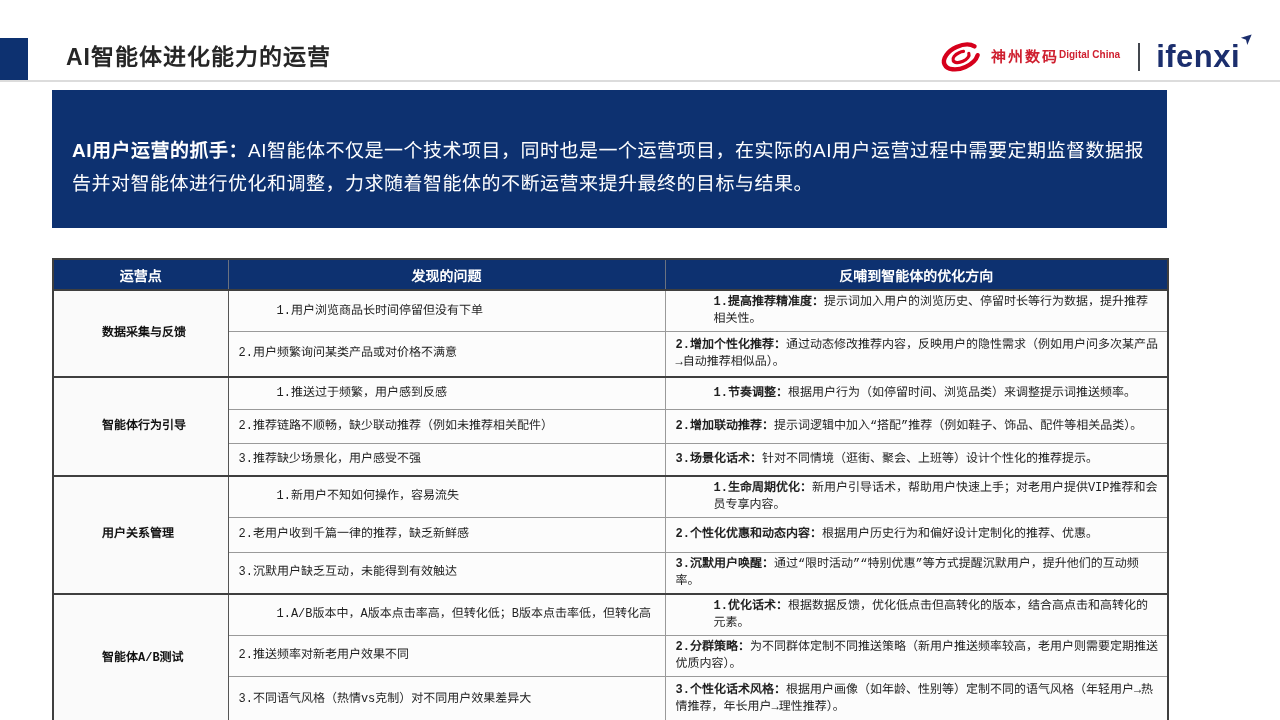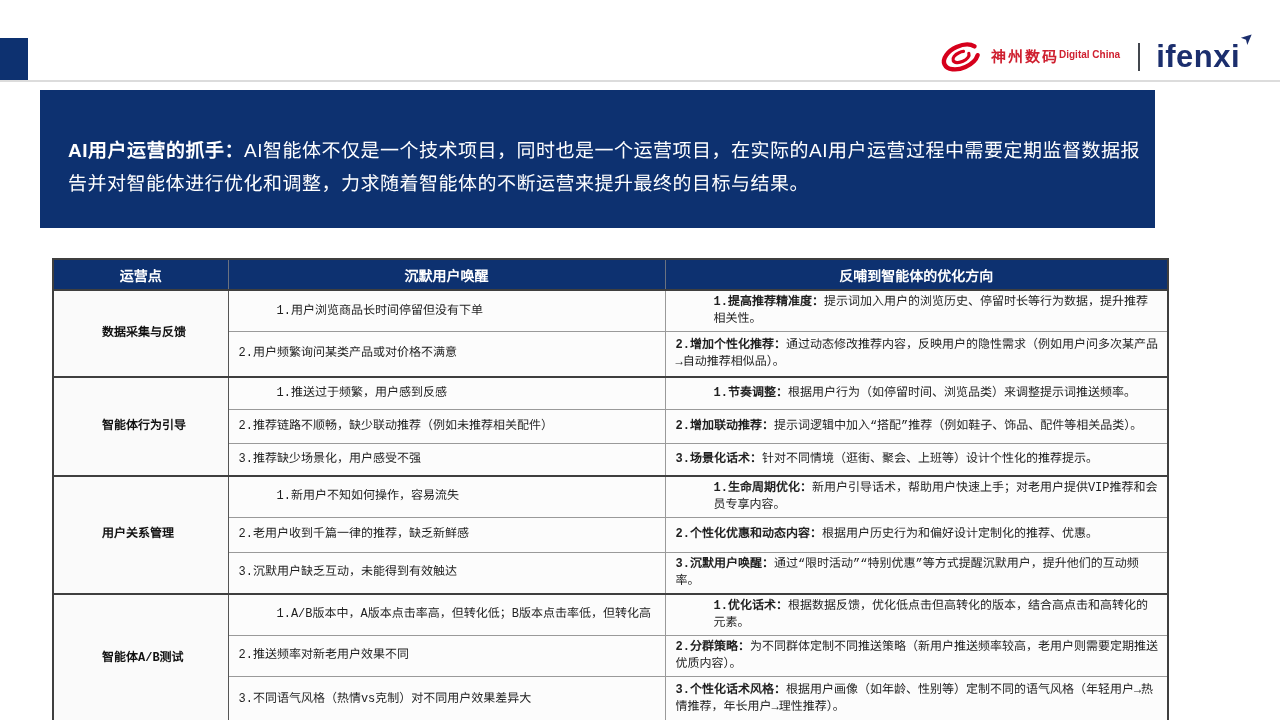--- a/index.html
+++ b/index.html
@@ -20,22 +20,22 @@
   .dc-swirl{width:46px;height:38px;flex:0 0 auto;}
   .dc-text{margin-left:7px;display:flex;flex-direction:row;line-height:1.1;}
   .dc-cn{font-size:15px;font-weight:700;color:#cf2030;letter-spacing:2px;}
   .dc-en{font-size:10px;font-weight:700;color:#cf2030;}
   .brand-divider{width:2px;height:28px;background:#43474e;margin:0 16px 0 18px;}
   .ifenxi{position:relative;font-size:31px;font-weight:700;color:#1b2e6d;letter-spacing:.5px;padding-right:10px;}
   .ifenxi-arrow{position:absolute;top:-10px;right:-4px;font-size:15px;color:#1b2e6d;
     display:inline-block;transform:rotate(-42deg);}
 
   
-  .banner{position:absolute;left:40px;top:90px;width:1115px;height:138px;background:#0d3170;
-    box-sizing:border-box;padding:44px 14px 0 28px;}
+  .banner{position:absolute;left:52px;top:90px;width:1115px;height:138px;background:#0d3170;
+    box-sizing:border-box;padding:44px 14px 0 20px;}
   .banner p{margin:0;color:#ffffff;font-size:19px;line-height:33px;letter-spacing:.5px;}
   .banner .lead{font-weight:700;}
 
   
   .ops-table{position:absolute;left:52px;top:258px;width:1115px;border-collapse:collapse;table-layout:fixed;}
   .ops-table th{
     background:#0d3170;color:#ffffff;font-size:14px;font-weight:700;height:29px;
     text-align:center;border:1px solid #6b7280;padding:0;
   }
   .ops-table td{
@@ -48,20 +48,21 @@
   .ops-table td.opt-cell .opt-lead{font-weight:700;}
   .h33{height:33px}.h45{height:45px}.h34{height:34px}.h32{height:32px}
   .h37{height:37px}.h35{height:35px}.h39{height:39px}.h47{height:47px}
 </style>
 </head>
 <body>
 
 <div class="slide">
 
   <div class="accent-square"></div>
+  <div class="page-title">AI智能体进化能力的运营</div>
 
   <div class="brand">
     <svg class="dc-swirl" viewBox="0 0 48 40">
       <g fill="none" stroke="#d6001c" stroke-linecap="round" transform="rotate(-24 24 20)">
         <ellipse cx="24" cy="20" rx="19" ry="11.5" stroke-width="4.6" stroke-dasharray="86 18" stroke-dashoffset="-6"></ellipse>
         <ellipse cx="24" cy="20" rx="9" ry="5" stroke-width="3.4" stroke-dasharray="38 8"></ellipse>
       </g>
     </svg>
     <div class="dc-text">
       <span class="dc-cn">神州数码</span>
@@ -82,21 +83,21 @@
 
   <table class="ops-table">
     <colgroup>
       <col style="width:175px">
         <col style="width:437px">
         <col style="width:503px">
     </colgroup>
     <thead>
       <tr>
         <th>运营点</th>
-        <th>沉默用户唤醒</th>
+        <th>发现的问题</th>
         <th>反哺到智能体的优化方向</th>
       </tr>
     </thead>
     <tbody>
 
       <tr class="group-first h33">
         <td class="group-name" rowspan="2">数据采集与反馈</td>
         <td>1.用户浏览商品长时间停留但没有下单</td>
         <td class="opt-cell"><span class="opt-lead">1.提高推荐精准度：</span><span>提示词加入用户的浏览历史、停留时长等行为数据，提升推荐相关性。</span></td>
       </tr>

